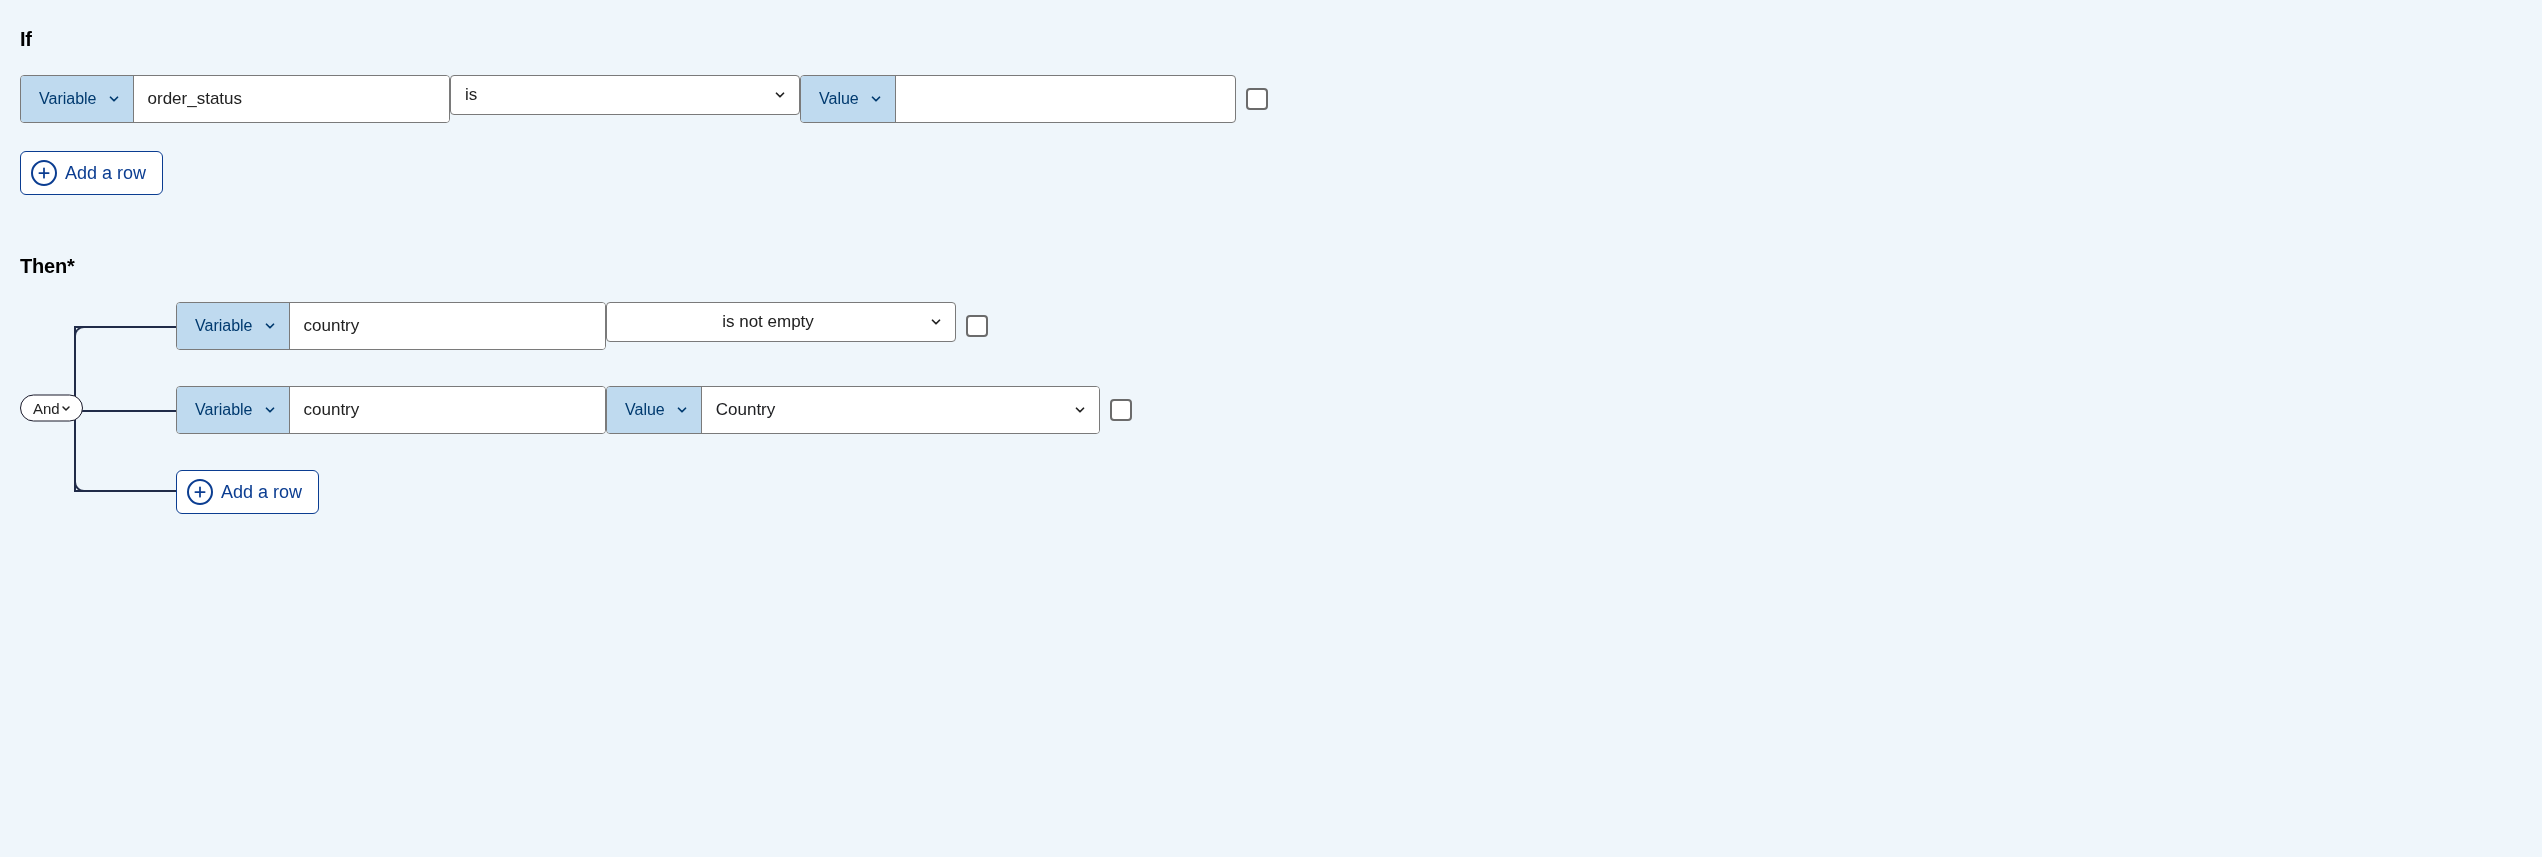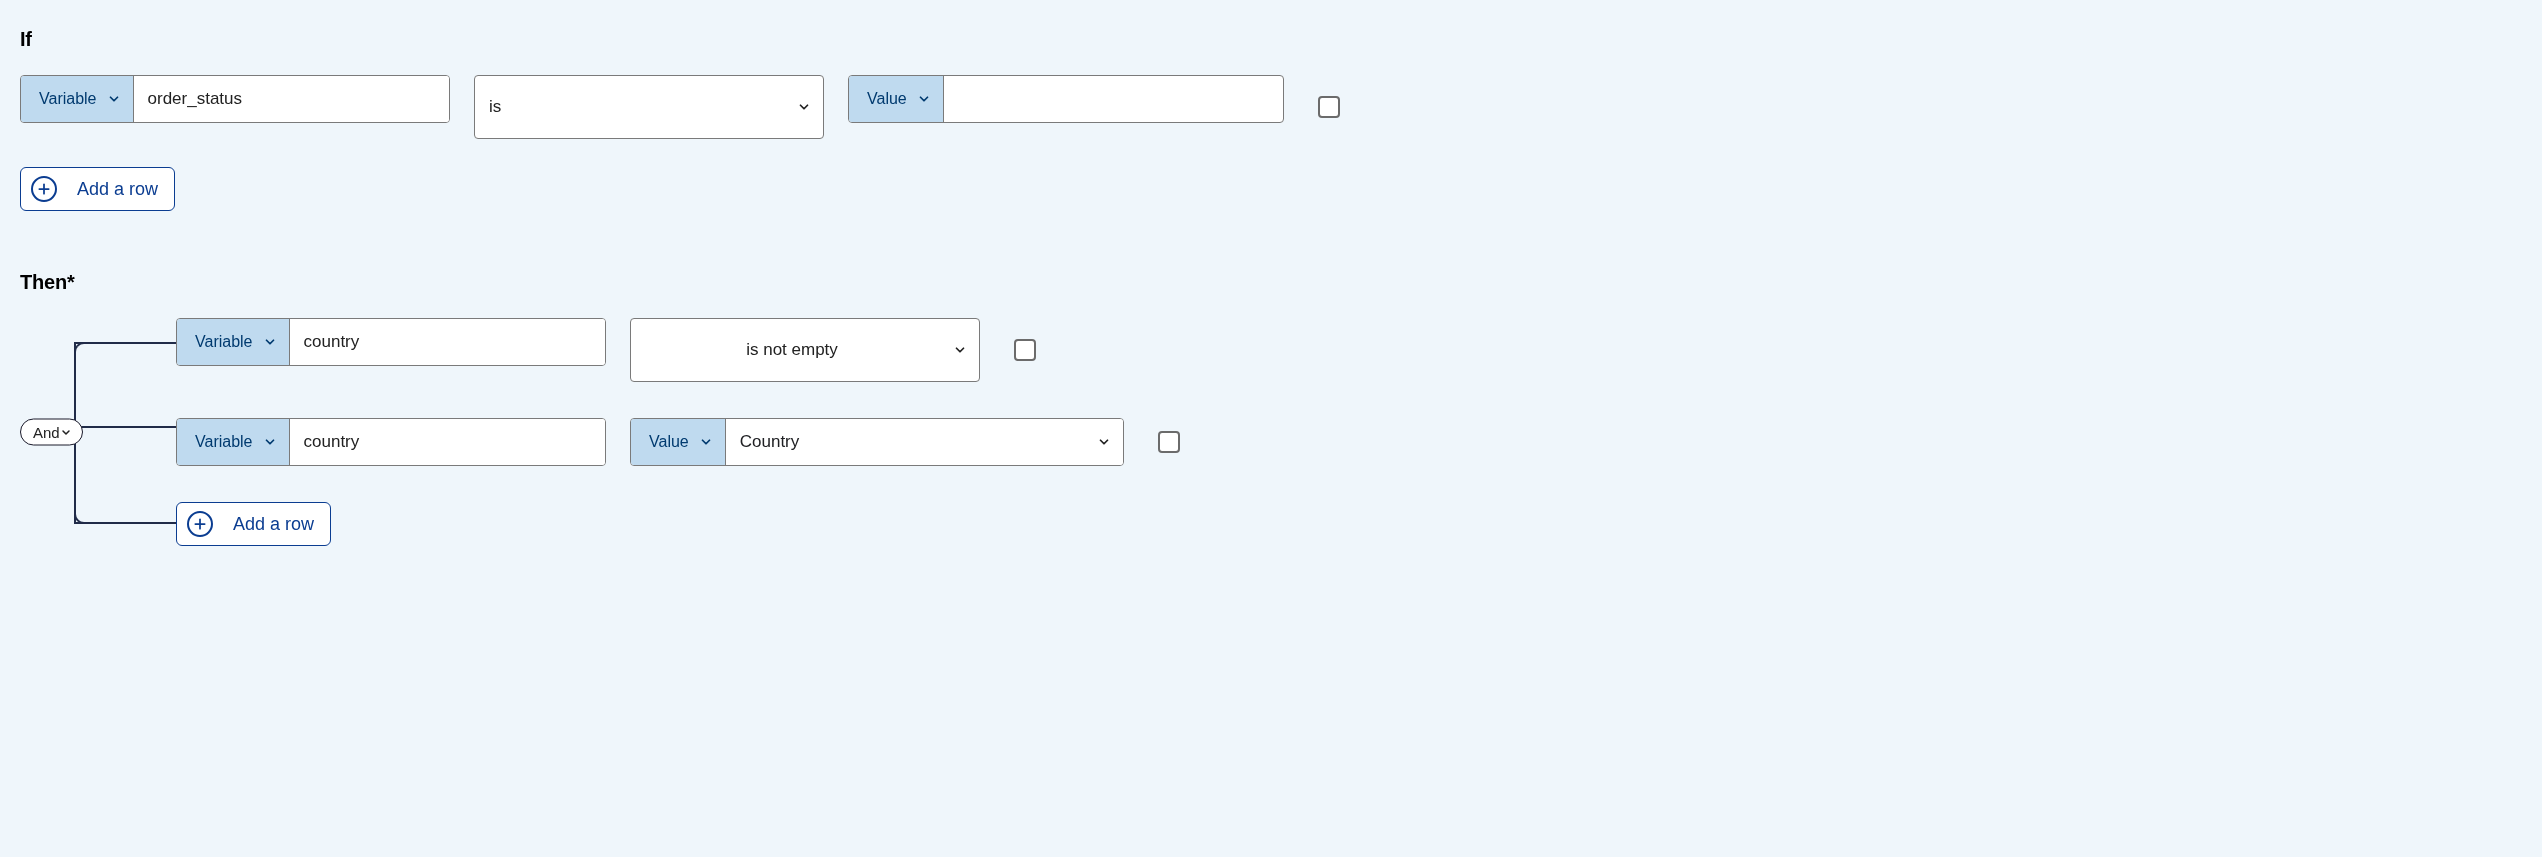--- a/index.html
+++ b/index.html
@@ -20,21 +20,21 @@
       letter-spacing: -0.2px;
     }
     .section-heading.then {
       margin-top: 60px;
     }
 
     
     .cond-row {
       display: flex;
       align-items: stretch;
-      gap: 24px;
+      gap: 0;
       margin-bottom: 0;
     }
 
     
     .pill-group {
       display: flex;
       align-items: stretch;
       border: 1px solid #7a7a7a;
       border-radius: 4px;
       overflow: hidden;
@@ -63,21 +63,21 @@
       font-family: inherit;
       height: 100%;
     }
 
     
     .select-box {
       position: relative;
       border: 1px solid #7a7a7a;
       border-radius: 4px;
       background: #fff;
-      height: 64px;
+      height: 40px;
       display: flex;
       align-items: center;
       padding: 0 40px 0 14px;
       color: #222;
       font-size: 17px;
       cursor: pointer;
     }
     .select-box .caret,
     .pill-label .caret,
     .value-select .caret {
@@ -118,21 +118,21 @@
       background: #fff;
       align-self: center;
       cursor: pointer;
       margin-left: 10px;
     }
 
     
     .add-row-btn {
       display: inline-flex;
       align-items: center;
-      gap: 20px;
+      gap: 8px;
       border: 1px solid #0b3d91;
       color: #0b3d91;
       background: #fff;
       font-size: 18px;
       font-weight: 500;
       padding: 8px 16px 8px 10px;
       border-radius: 6px;
       cursor: pointer;
       margin-top: 28px;
     }

